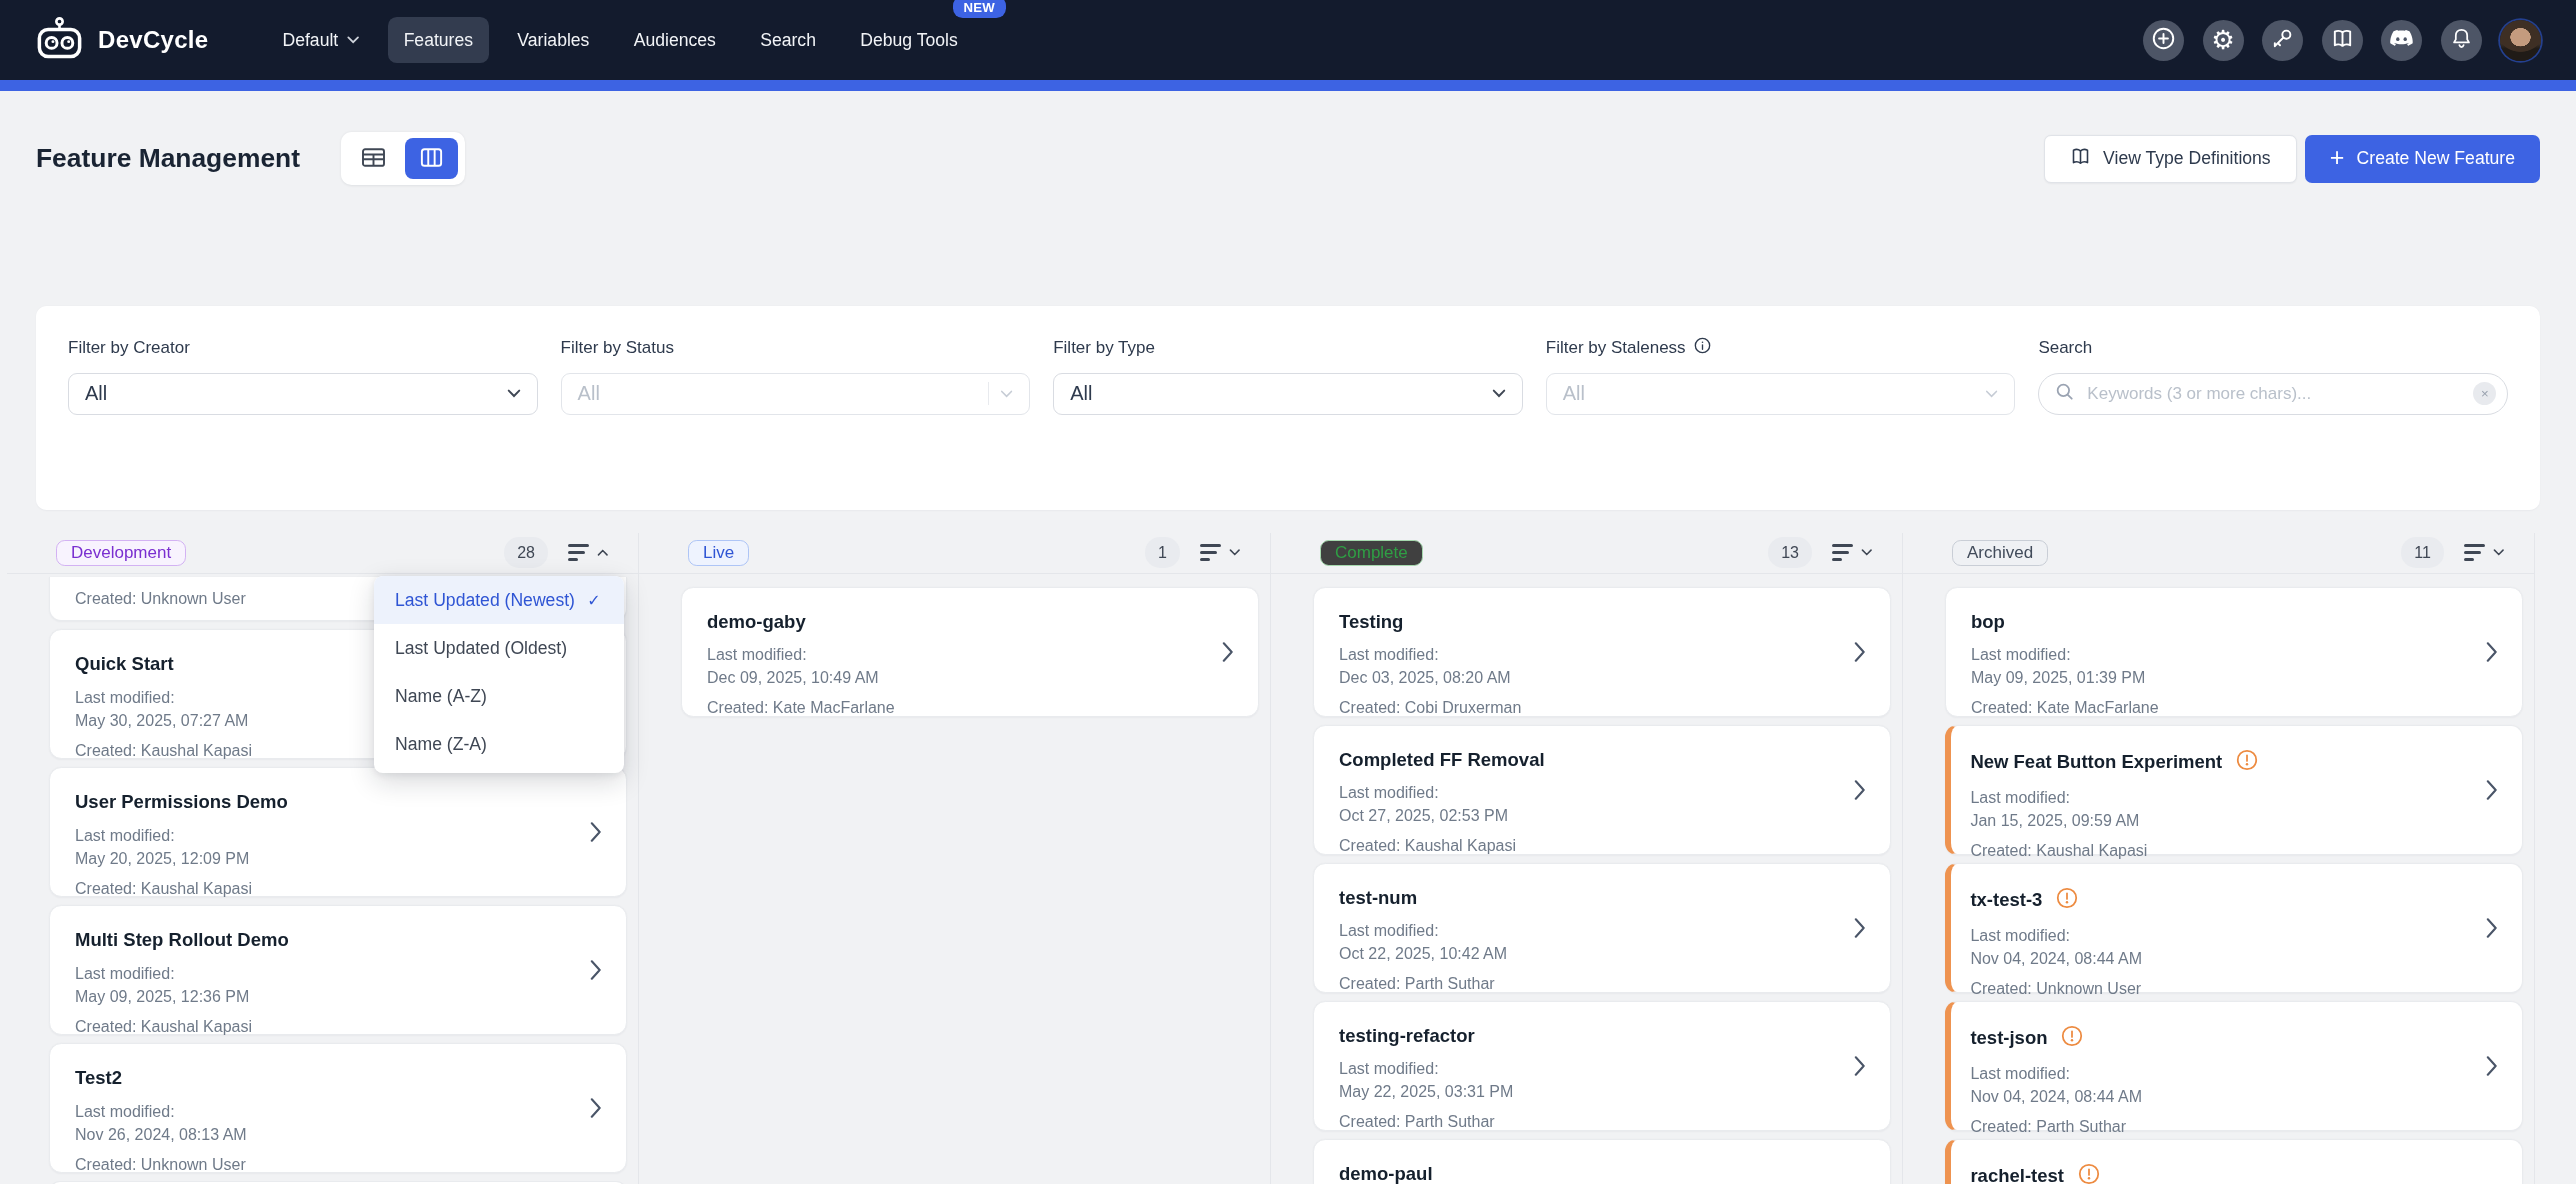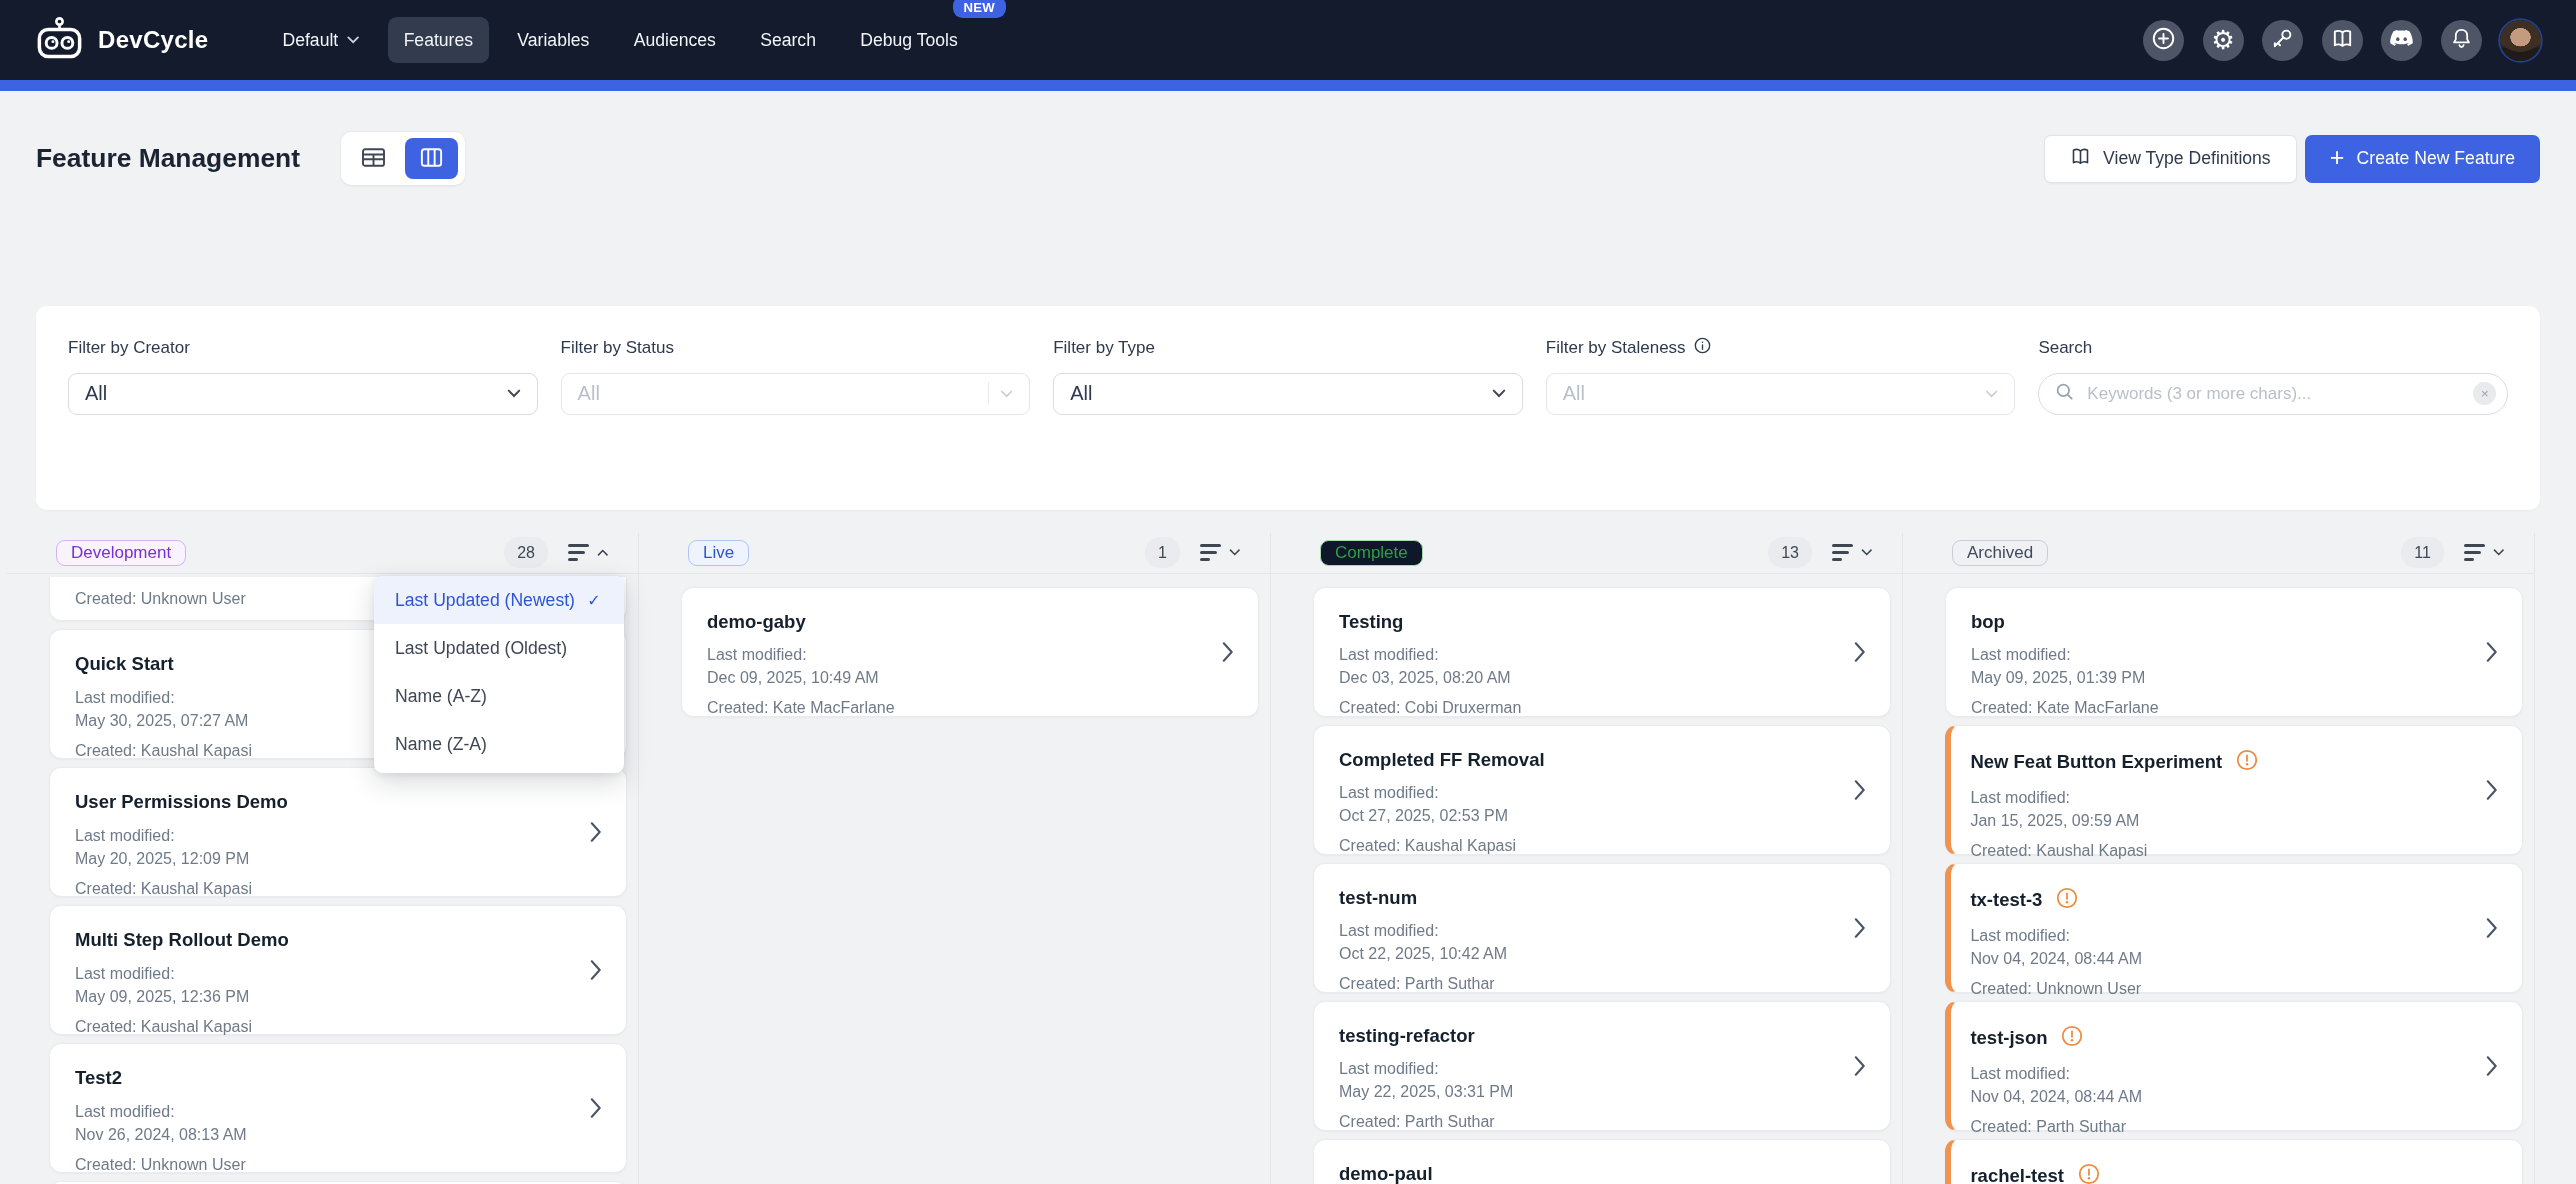--- a/index.html
+++ b/index.html
@@ -71,21 +71,21 @@
                font-size:13.2px; display:flex; align-items:center; justify-content:center; border:none; padding:0; }
 
   
   .board { display:flex; margin-top:23px; padding-left:7px; height:652px; }
   .col { width:632px; border-right:0.9px solid #e4e6ea; display:flex; flex-direction:column; overflow:hidden; }
   .col-head { display:flex; align-items:center; padding:0 26.4px 0 49px; height:41px; flex:0 0 41px;
               border-bottom:0.9px solid #e4e6ea; }
   .status-badge { font-size:17px; padding:2px 14px; border-radius:8.8px; border:0.9px solid; white-space:nowrap; }
   .status-badge.dev      { color:#7a2fd0; background:#f8f3fe; border-color:#d3b2f3; }
   .status-badge.live     { color:#2f55d4; background:#eef3fe; border-color:#aec5f6; }
-  .status-badge.complete { color:#2f9e44; background:#0f172a; border-color:#a6d9ae; }
+  .status-badge.complete { color:#2f9e44; background:#404040; border-color:#a6d9ae; }
   .status-badge.archived { color:#414b5a; background:#eff1f4; border-color:#c9ced6; }
   .col-count { margin-left:auto; background:#e9ebef; color:#3f4754; font-size:16px;
                padding:6.2px 13.2px; border-radius:15px; }
   .sort-btn { margin-left:16px; display:flex; align-items:center; gap:8px; background:none; border:none; padding:3.5px; }
   .sort-lines { display:flex; flex-direction:column; gap:4.4px; }
   .sort-lines i { display:block; height:2.6px; border-radius:1.8px; background:#3f4754; }
   .sort-lines i:nth-child(1){ width:21px; } .sort-lines i:nth-child(2){ width:17px; } .sort-lines i:nth-child(3){ width:10.6px; }
   .sort-btn .sort-chev { display:flex; }
   .sort-btn.open .sort-chev { transform:rotate(180deg); }
 

